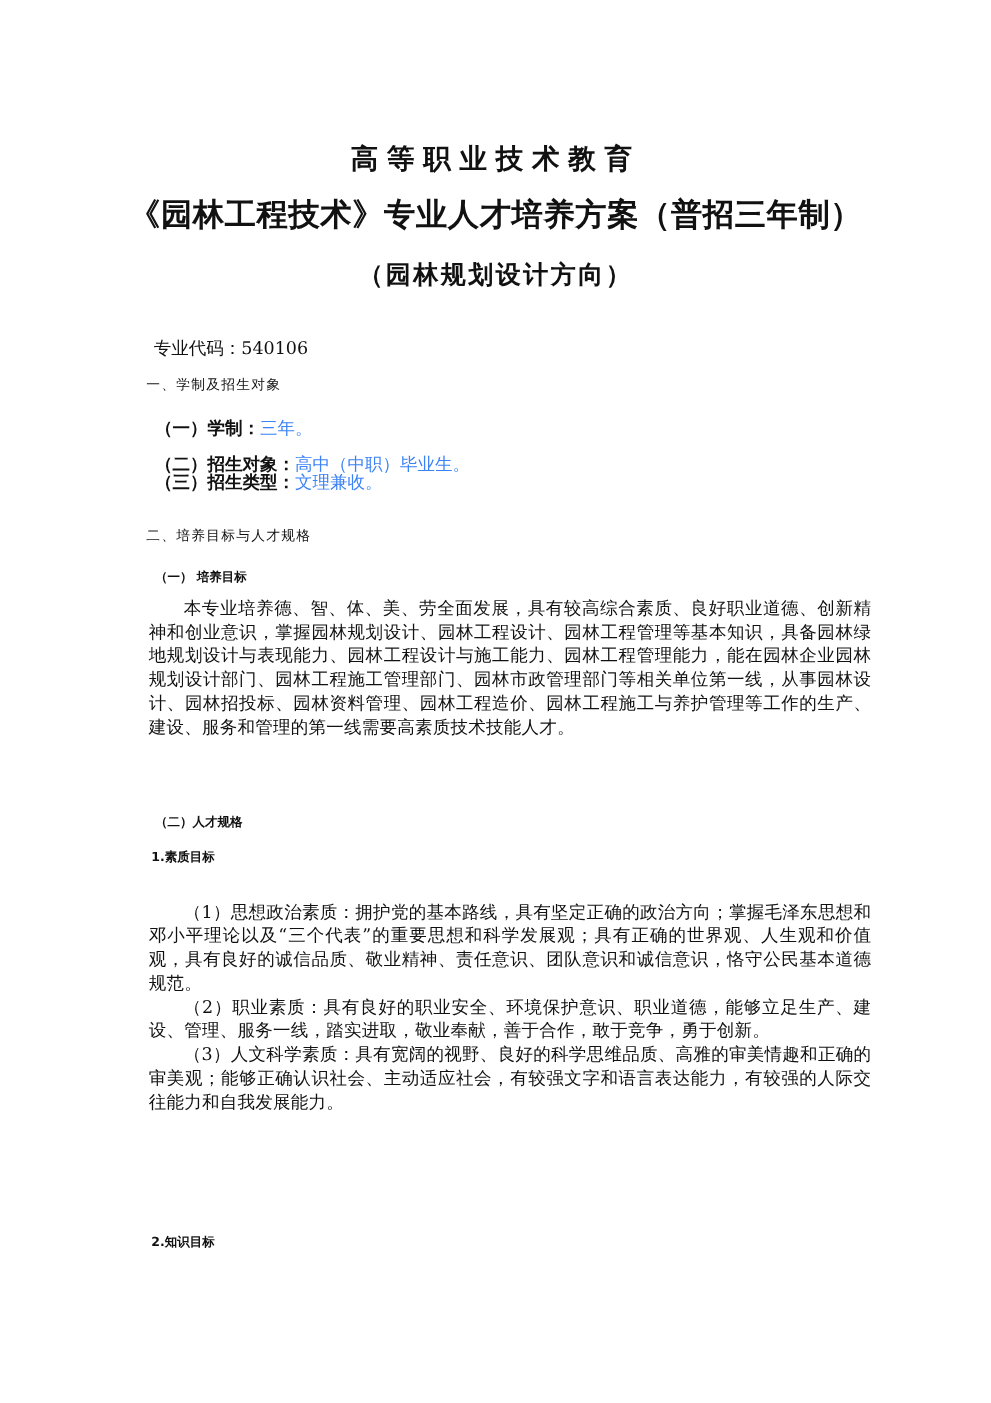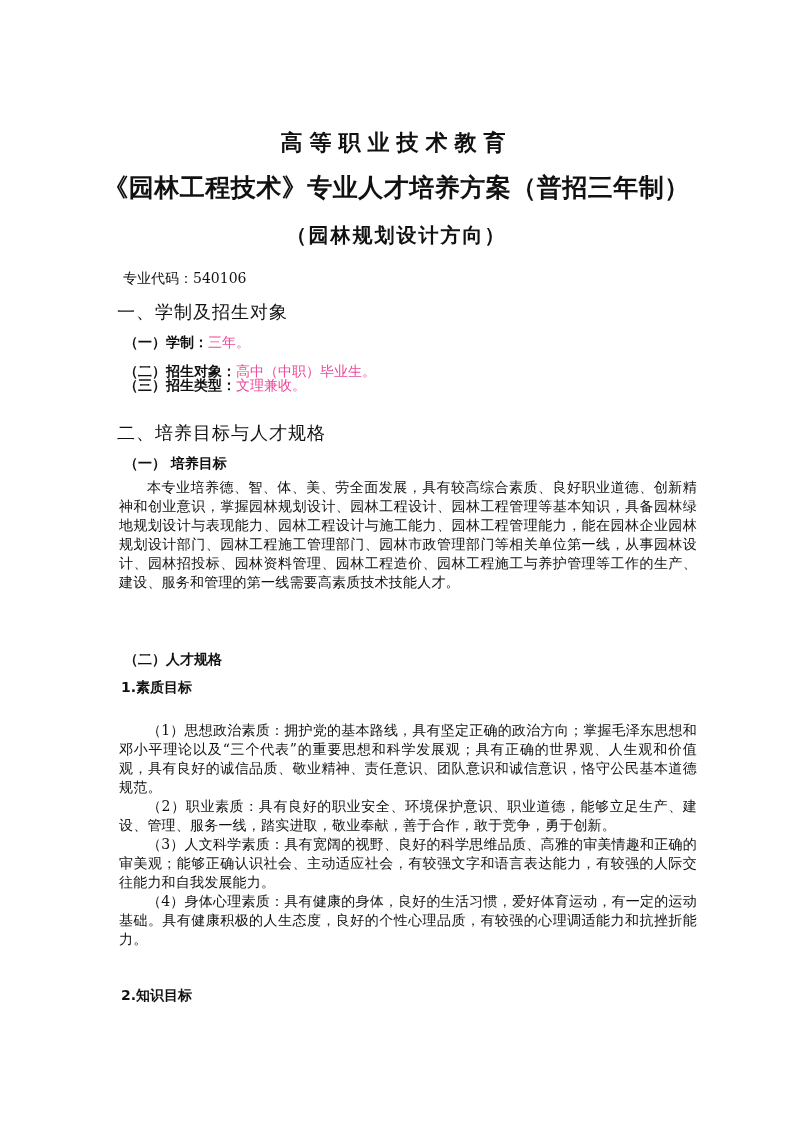--- a/index.html
+++ b/index.html
@@ -1,30 +1,30 @@
 <!DOCTYPE html>
 <html><head>
 <meta charset="utf-8">
 <style>
   html, body { margin: 0; padding: 0; background: #ffffff; }
   body { width: 793px; height: 1122px; position: relative; overflow: hidden; color: #111; }
   .page { position: absolute; left: 0; top: 0; width: 793px; height: 1122px; }
   .t { position: absolute; white-space: nowrap; font-family: "DejaVu Serif", "Liberation Serif", serif; }
-  .h1 { left: 0; width: 793px; text-align: center; font-weight: bold; margin-top: 16px; }
+  .h1 { left: 0; width: 793px; text-align: center; font-weight: bold; }
   .title1 { top: 112px; font-size: 22px; letter-spacing: 7px; font-family: "DejaVu Sans", sans-serif; }
   .title2 { top: 155px; font-size: 25px; letter-spacing: 0.5px; }
   .title3 { top: 206px; font-size: 20px; letter-spacing: 2px; font-family: "DejaVu Sans", sans-serif; }
   .code { left: 123px; top: 270px; font-size: 14px; font-weight: normal; }
-  .sec { left: 117px; font-size: 18px; font-family: "DejaVu Sans", sans-serif; letter-spacing: 1px; }
+  .sec { left: 117px; font-size: 11px; font-family: "DejaVu Sans", sans-serif; letter-spacing: 1px; }
   .item { left: 124px; font-size: 14px; }
   .item b { font-weight: bold; font-family: "DejaVu Sans", sans-serif; }
-  .item span.v { color: #ec4899; }
+  .item span.v { color: #3b82f6; }
   .para { left: 119px; width: 578px; font-size: 14px; line-height: 19px; white-space: normal; text-align: justify; letter-spacing: 0.2px; }
   .para p { margin: 0; text-indent: 28px; }
-  .sub { font-size: 14px; font-weight: bold; font-family: "DejaVu Sans", sans-serif; }
+  .sub { font-size: 10px; font-weight: bold; font-family: "DejaVu Sans", sans-serif; }
 </style>
 </head>
 <body>
 
 <div class="page">
 
   <div class="t h1 title1">高等职业技术教育</div>
   <div class="t h1 title2">《园林工程技术》专业人才培养方案（普招三年制）</div>
   <div class="t h1 title3">（园林规划设计方向）</div>
 
@@ -53,18 +53,17 @@
   </div>
 
   <div class="t item sub" style="top:651px;font-family:Liberation Mono, monospace;">（二）人才规格</div>
 
   <div class="t sub" style="left:121px; top:679px;">1.素质目标</div>
 
   <div class="t para" style="top:721px;">
     <p>（1）思想政治素质：拥护党的基本路线，具有坚定正确的政治方向；掌握毛泽东思想和邓小平理论以及“三个代表”的重要思想和科学发展观；具有正确的世界观、人生观和价值观，具有良好的诚信品质、敬业精神、责任意识、团队意识和诚信意识，恪守公民基本道德规范。</p>
     <p>（2）职业素质：具有良好的职业安全、环境保护意识、职业道德，能够立足生产、建设、管理、服务一线，踏实进取，敬业奉献，善于合作，敢于竞争，勇于创新。</p>
     <p>（3）人文科学素质：具有宽阔的视野、良好的科学思维品质、高雅的审美情趣和正确的审美观；能够正确认识社会、主动适应社会，有较强文字和语言表达能力，有较强的人际交往能力和自我发展能力。</p>
-    <p>（4）身体心理素质：具有健康的身体，良好的生活习惯，爱好体育运动，有一定的运动基础。具有健康积极的人生态度，良好的个性心理品质，有较强的心理调适能力和抗挫折能力。</p>
   </div>
 
   <div class="t sub" style="left:121px; top:987px;">2.知识目标</div>
 
 </div>
 
 </body></html>

